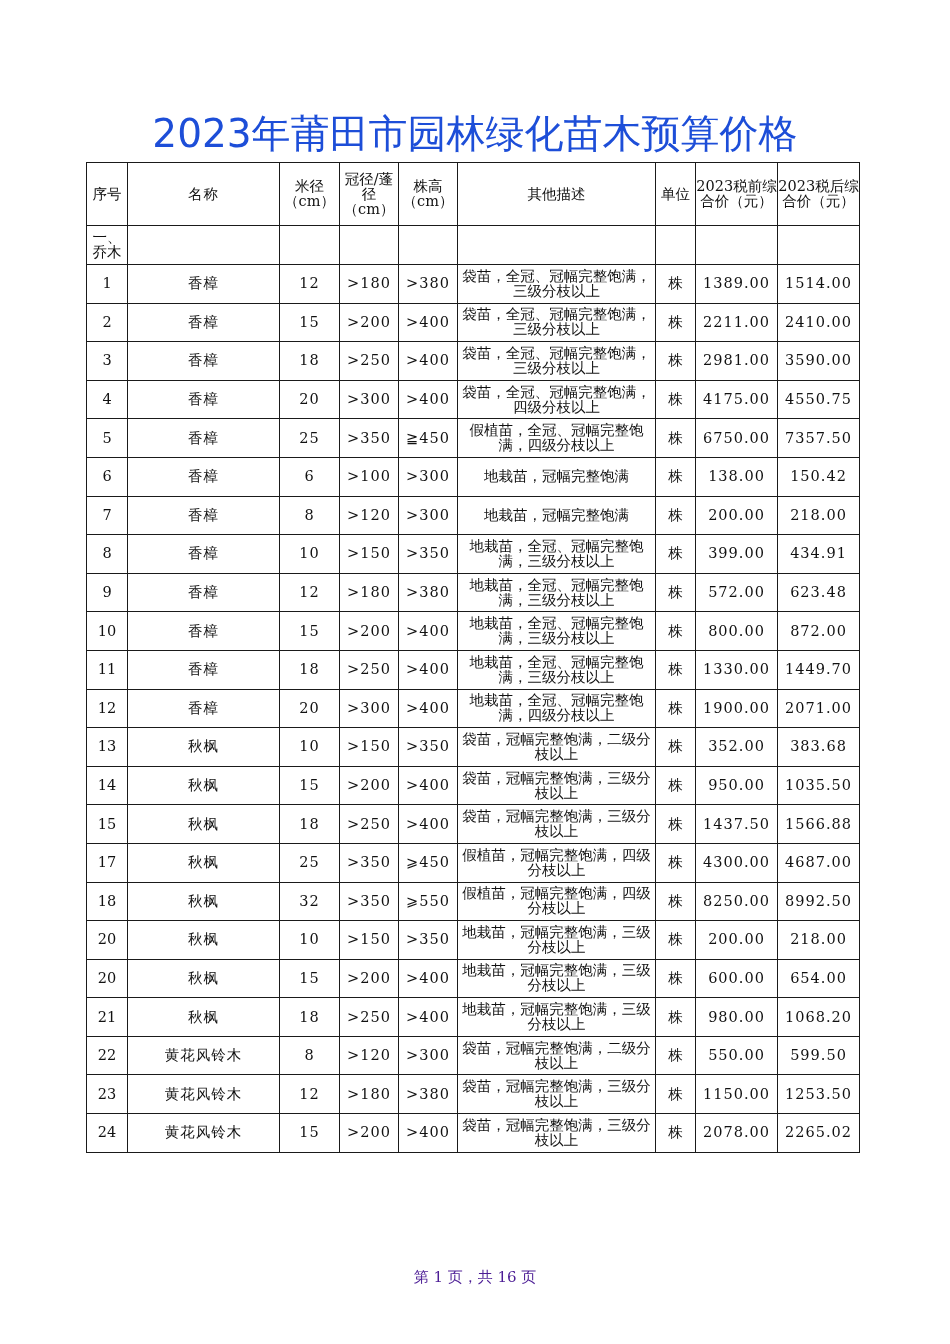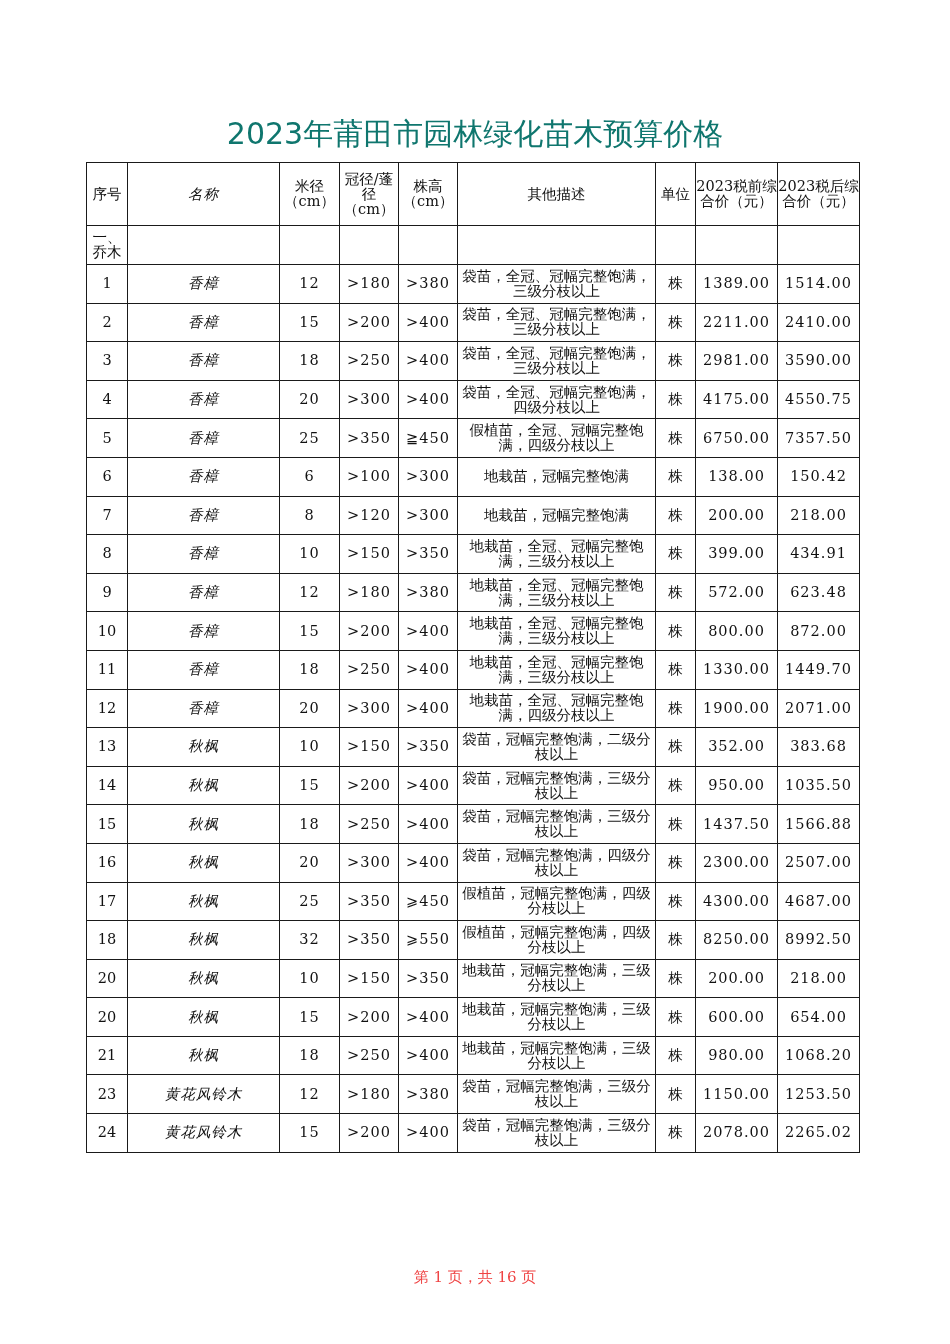--- a/index.html
+++ b/index.html
@@ -1,33 +1,33 @@
 <!DOCTYPE html>
 <html><head>
 <meta charset="utf-8">
 <style>
   html, body { margin: 0; padding: 0; background: #ffffff; }
   body { width: 950px; height: 1344px; position: relative; overflow: hidden;
          font-family: "DejaVu Serif", "Liberation Serif", serif; color: #111; }
   .title { position: absolute; left: 0; width: 950px; top: 114px; text-align: center;
            font-family: "DejaVu Sans", "Liberation Sans", sans-serif;
-           font-size: 30px; line-height: 40px; color: #0f766e; letter-spacing: 0px; }
+           font-size: 39px; line-height: 40px; color: #1d4ed8; letter-spacing: 0px; }
   table.grid { position: absolute; left: 86px; top: 162px; border-collapse: collapse;
                table-layout: fixed; width: 773px; }
   table.grid td { border: 1.4px solid #1a1a1a; padding: 0; text-align: center; vertical-align: middle;
                   overflow: hidden; font-size: 14.5px; line-height: 15px; }
   tr.head td { height: 62px; font-size: 14.5px; line-height: 15px; }
   tr.cat td { height: 38px; }
   tr.row td { height: 37.6px; }
   td.desc { font-size: 14.5px; line-height: 14px; padding: 0 2px; margin-left: 12px; }
-  td.name { letter-spacing: 1px; font-style: italic; }
+  td.name { letter-spacing: 1px; }
   td.num { letter-spacing: 1px; font-size: 14px; }
   td.cat-label { text-align: left; line-height: 20px; font-size: 14.5px; margin-top: 16px; }
   .footer { position: absolute; left: 0; width: 950px; top: 1268px; text-align: center;
-            font-size: 15px; color: #ef4444; }
+            font-size: 15px; color: #4c1d95; }
 </style>
 </head>
 <body>
 
 <div class="title">2023年莆田市园林绿化苗木预算价格</div>
 
 <table class="grid">
   <colgroup>
     <col style="width:41px">
       <col style="width:152px">
@@ -221,31 +221,20 @@
         <td class="name">秋枫</td>
         <td class="num">18</td>
         <td class="num">&gt;250</td>
         <td class="num">&gt;400</td>
         <td class="desc">袋苗，冠幅完整饱满，三级分枝以上</td>
         <td>株</td>
         <td class="num">1437.50</td>
         <td class="num">1566.88</td>
       </tr>
       <tr class="row">
-        <td>16</td>
-        <td class="name">秋枫</td>
-        <td class="num">20</td>
-        <td class="num">&gt;300</td>
-        <td class="num">&gt;400</td>
-        <td class="desc">袋苗，冠幅完整饱满，四级分枝以上</td>
-        <td>株</td>
-        <td class="num">2300.00</td>
-        <td class="num">2507.00</td>
-      </tr>
-      <tr class="row">
         <td>17</td>
         <td class="name">秋枫</td>
         <td class="num">25</td>
         <td class="num">&gt;350</td>
         <td class="num">⩾450</td>
         <td class="desc">假植苗，冠幅完整饱满，四级分枝以上</td>
         <td>株</td>
         <td class="num">4300.00</td>
         <td class="num">4687.00</td>
       </tr>
@@ -285,20 +274,31 @@
       <tr class="row">
         <td>21</td>
         <td class="name">秋枫</td>
         <td class="num">18</td>
         <td class="num">&gt;250</td>
         <td class="num">&gt;400</td>
         <td class="desc">地栽苗，冠幅完整饱满，三级分枝以上</td>
         <td>株</td>
         <td class="num">980.00</td>
         <td class="num">1068.20</td>
+      </tr>
+      <tr class="row">
+        <td>22</td>
+        <td class="name">黄花风铃木</td>
+        <td class="num">8</td>
+        <td class="num">&gt;120</td>
+        <td class="num">&gt;300</td>
+        <td class="desc">袋苗，冠幅完整饱满，二级分枝以上</td>
+        <td>株</td>
+        <td class="num">550.00</td>
+        <td class="num">599.50</td>
       </tr>
       <tr class="row">
         <td>23</td>
         <td class="name">黄花风铃木</td>
         <td class="num">12</td>
         <td class="num">&gt;180</td>
         <td class="num">&gt;380</td>
         <td class="desc">袋苗，冠幅完整饱满，三级分枝以上</td>
         <td>株</td>
         <td class="num">1150.00</td>

